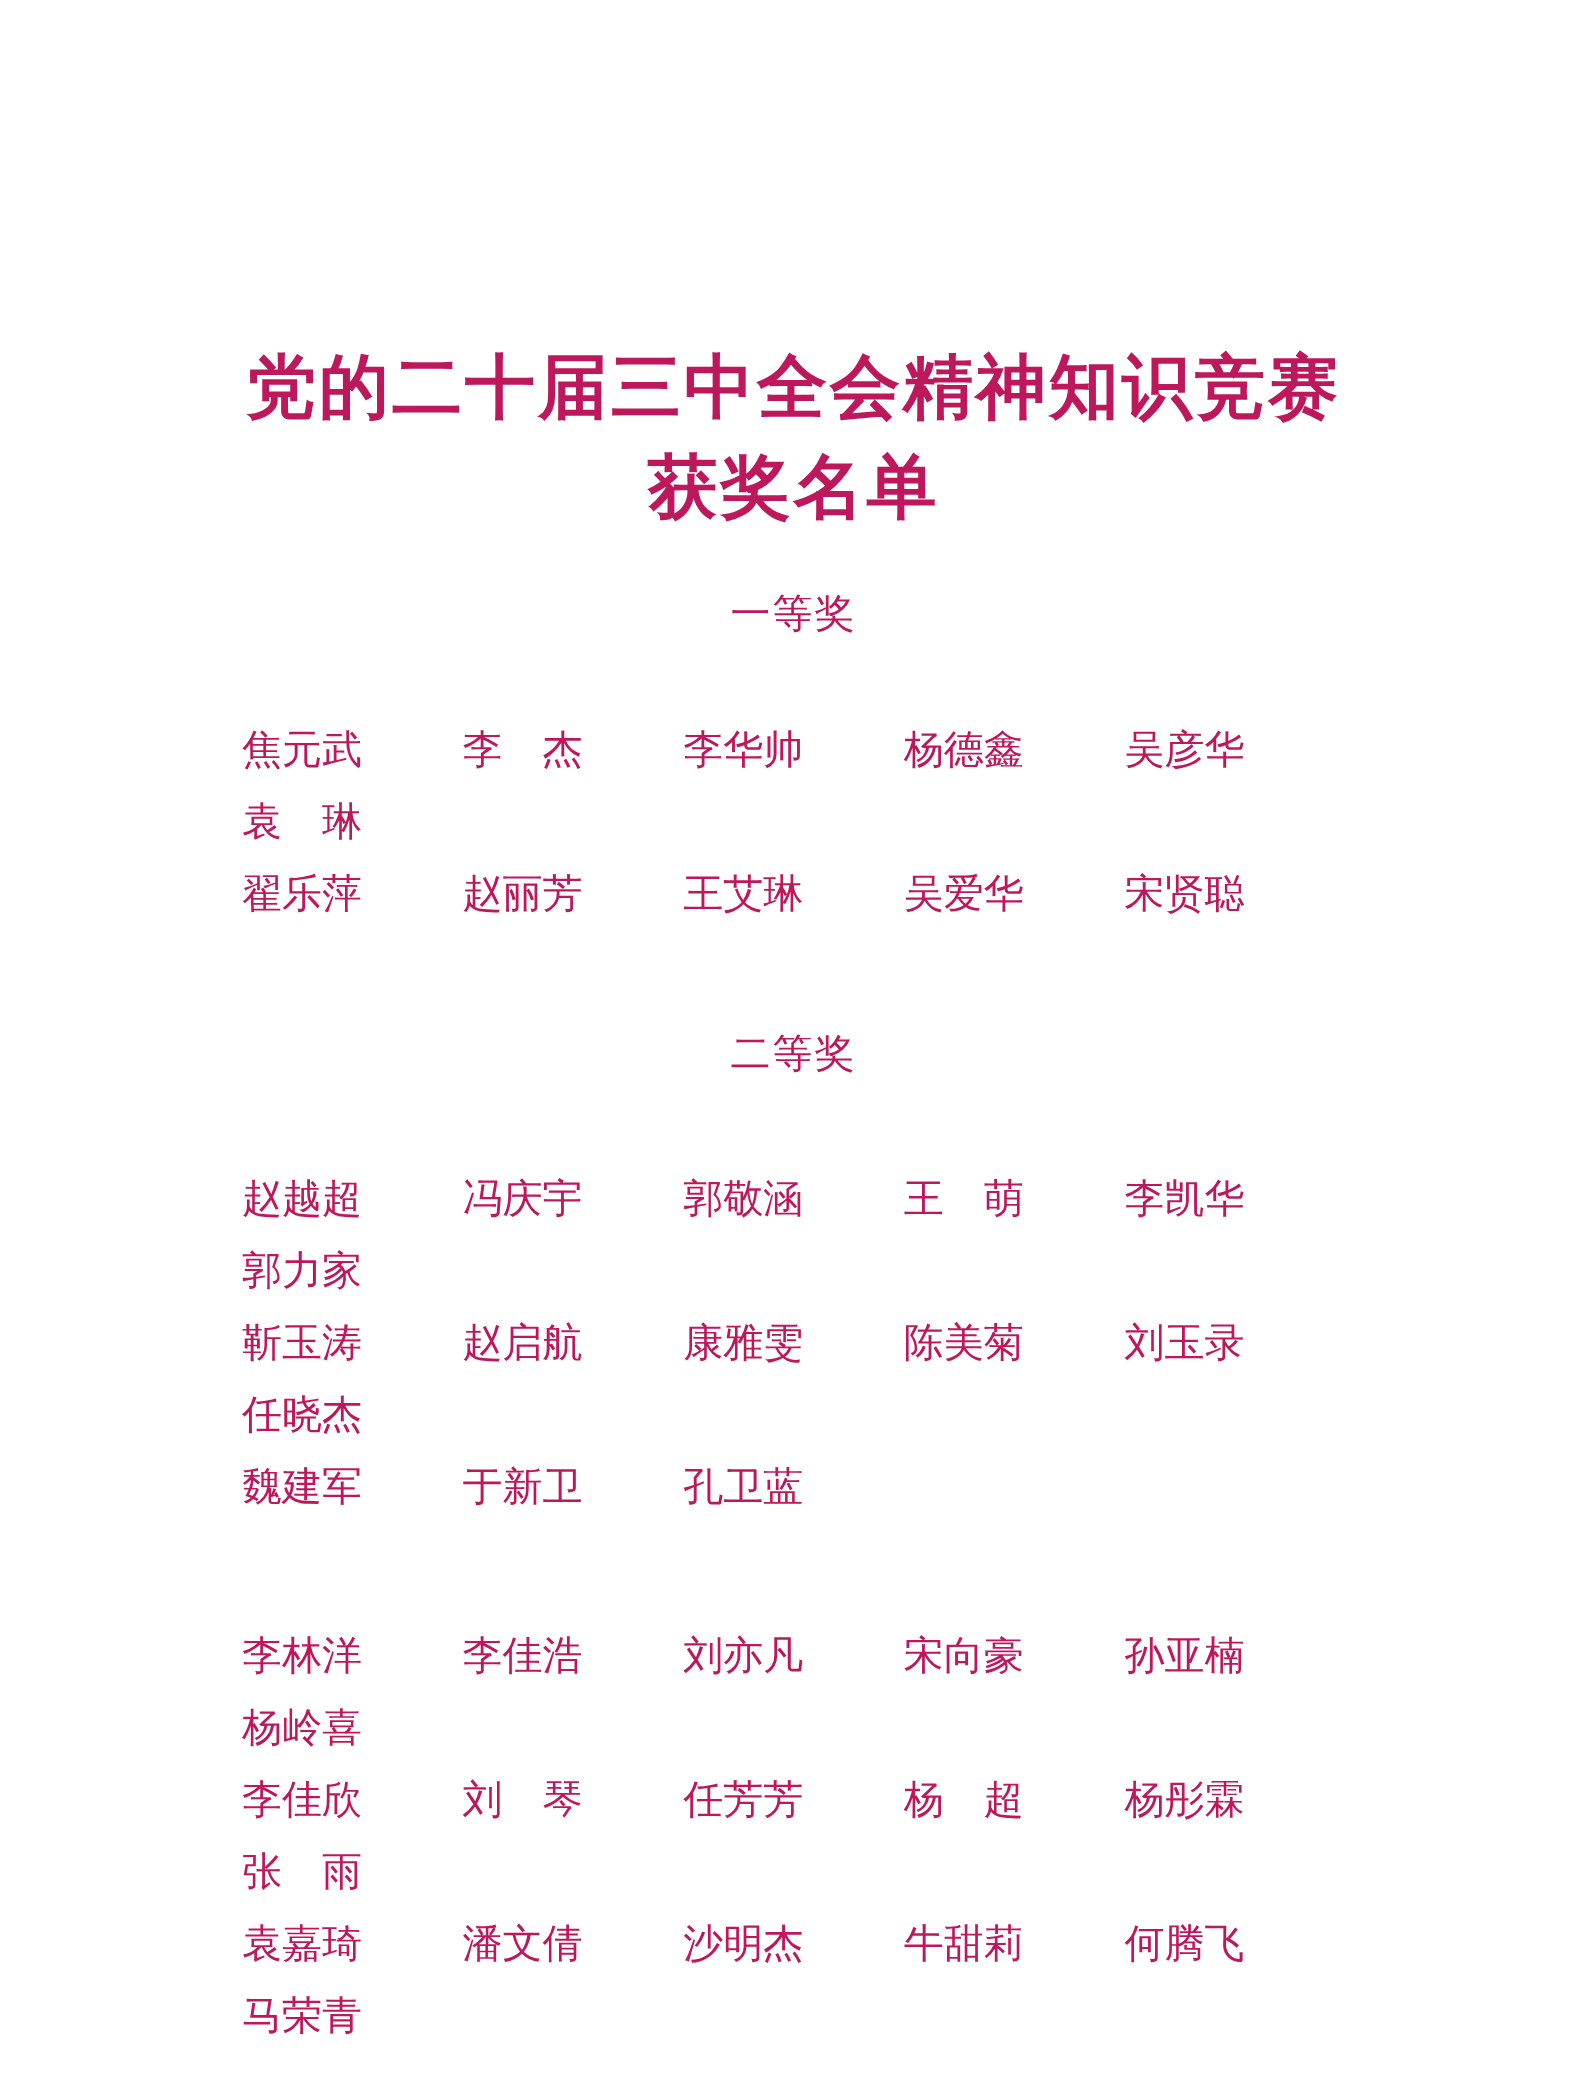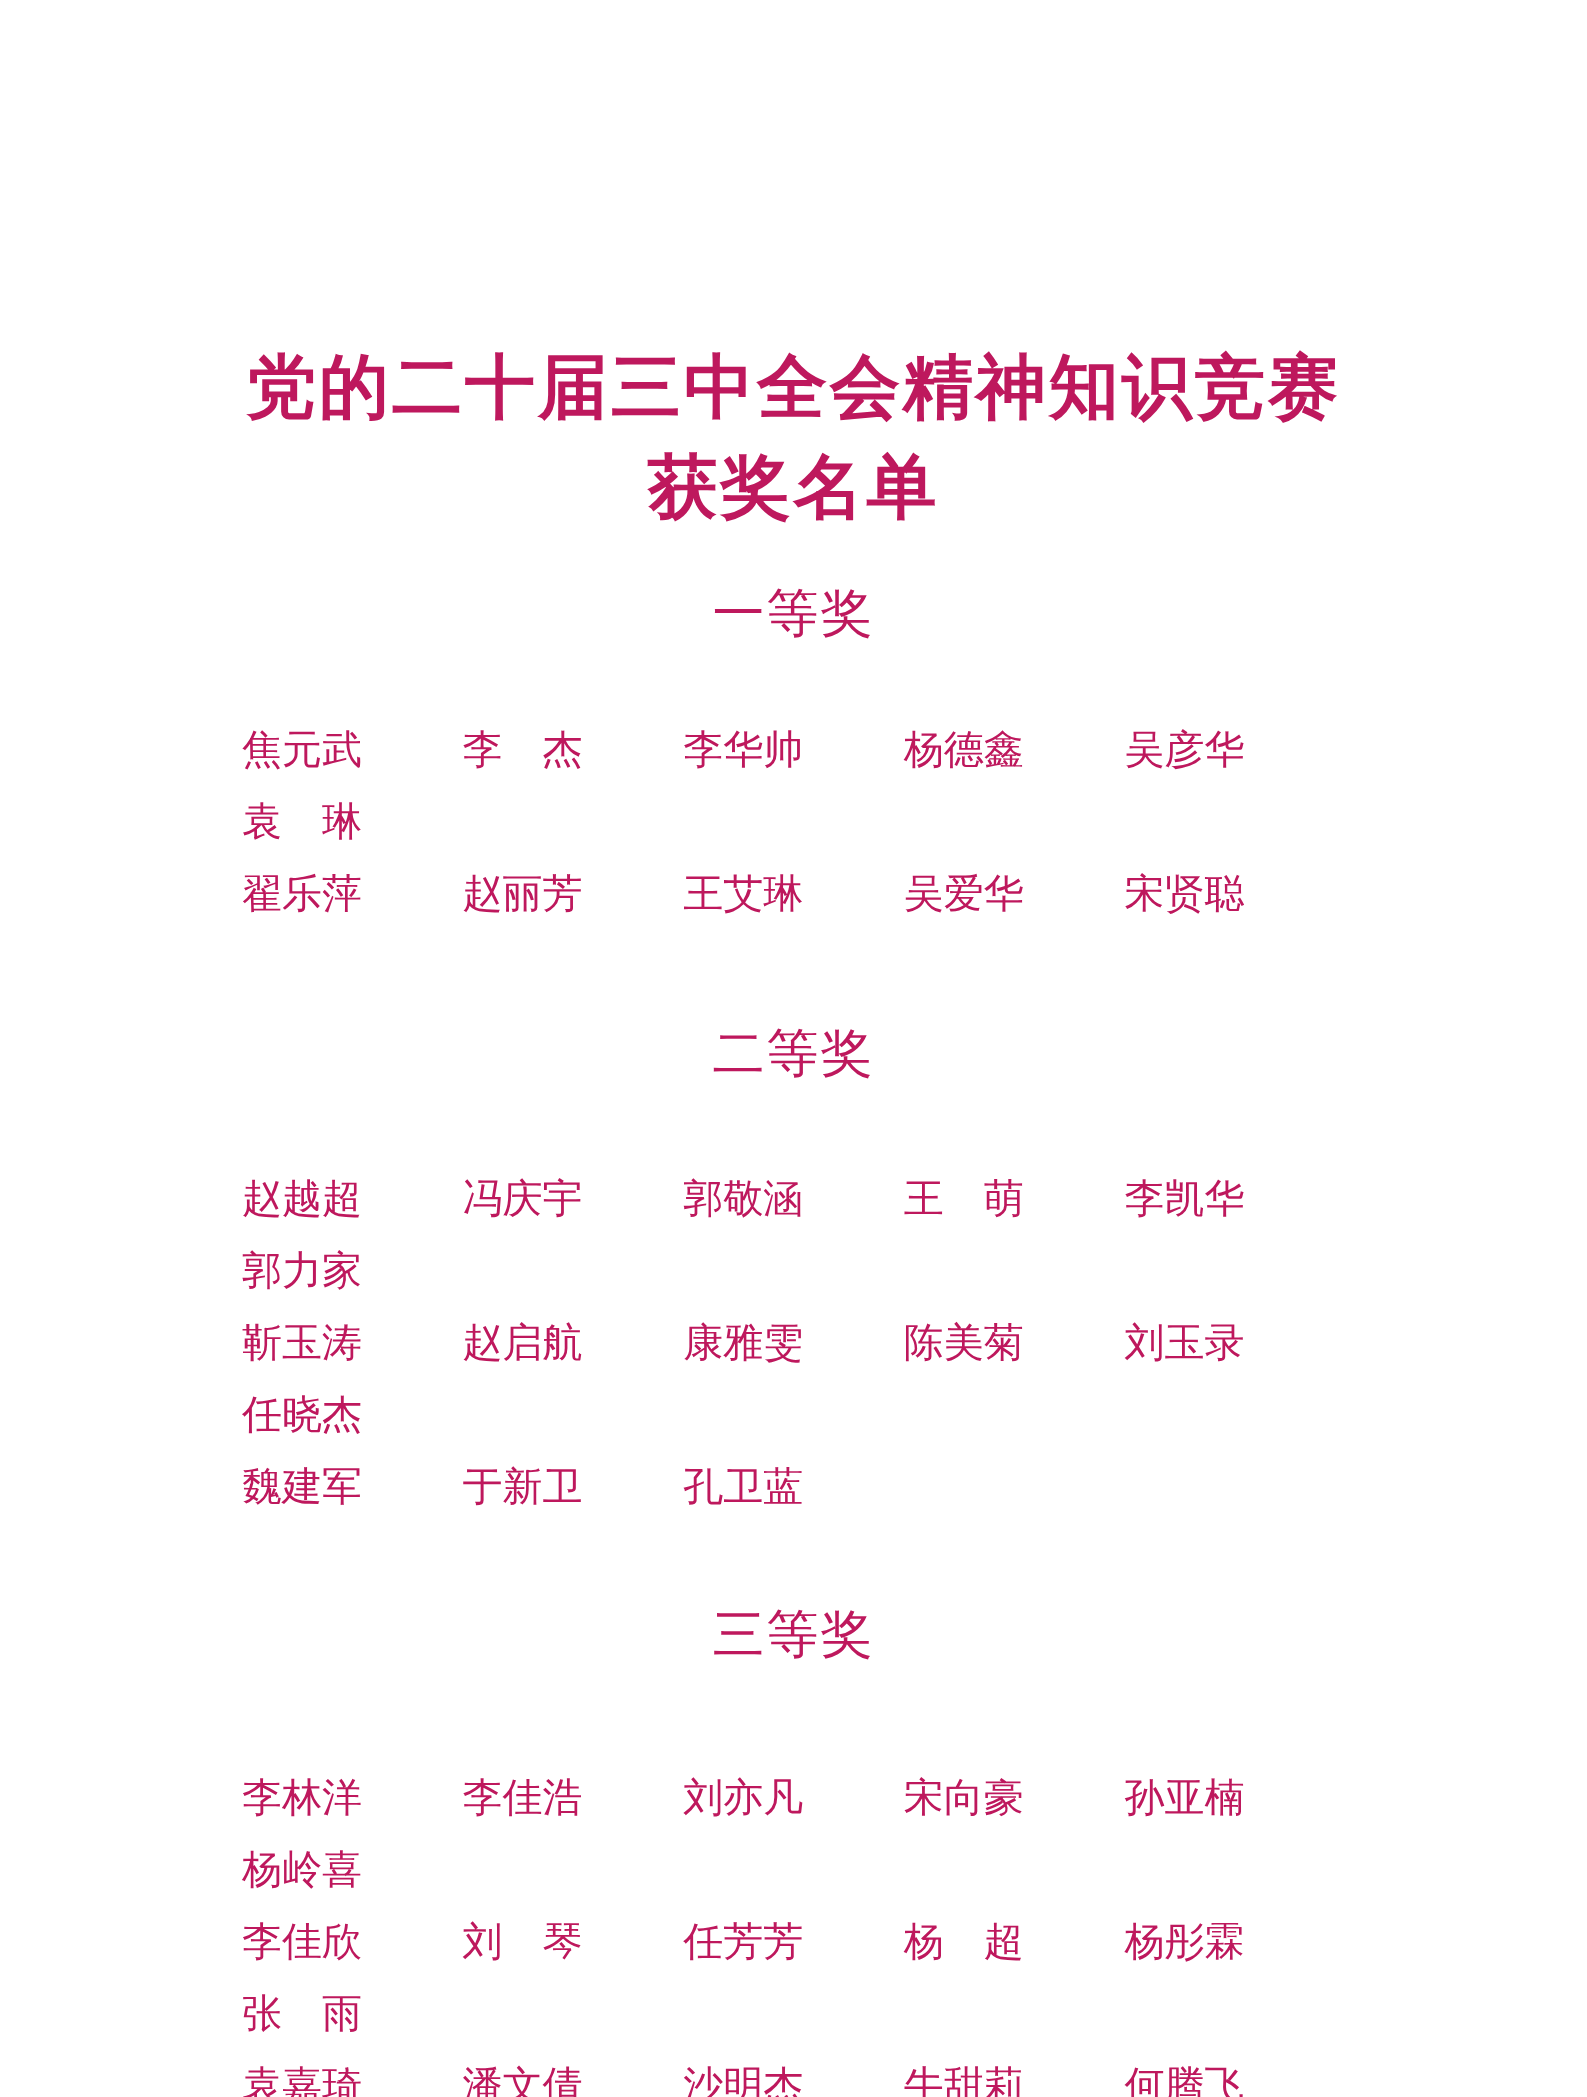--- a/index.html
+++ b/index.html
@@ -21,21 +21,21 @@
   .title {
     margin-top: 338px;
     text-align: center;
     font-size: 70px;
     font-weight: bold;
     line-height: 100px;
     letter-spacing: 3px;
   }
   .heading {
     text-align: center;
-    font-size: 52px;
+    font-size: 40px;
     font-weight: normal;
     line-height: 60px;
     letter-spacing: 2px;
   }
   .section-1 .heading { margin-top: 46px; }
   .section-2 .heading { margin-top: 94px; text-align: center; }
   .section-3 .heading { margin-top: 82px; }
   .rows { }
   .section-1 .rows { margin-top: 70px; }
   .section-2 .rows { margin-top: 79px; }
@@ -105,21 +105,20 @@
         </div>
         <div class="row">
           <span class="name">魏建军</span>
           <span class="name">于新卫</span>
           <span class="name">孔卫蓝</span>
         </div>
       </div>
     </div>
 
     <div class="section section-3">
-      <div class="heading">三等奖</div>
       <div class="rows">
         <div class="row">
           <span class="name">李林洋</span>
           <span class="name">李佳浩</span>
           <span class="name">刘亦凡</span>
           <span class="name">宋向豪</span>
           <span class="name">孙亚楠</span>
           <span class="name">杨岭喜</span>
         </div>
         <div class="row">

